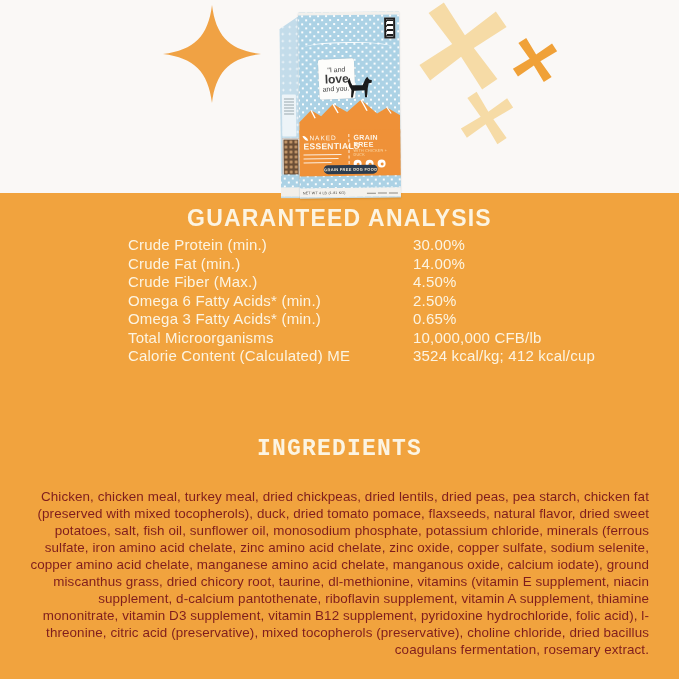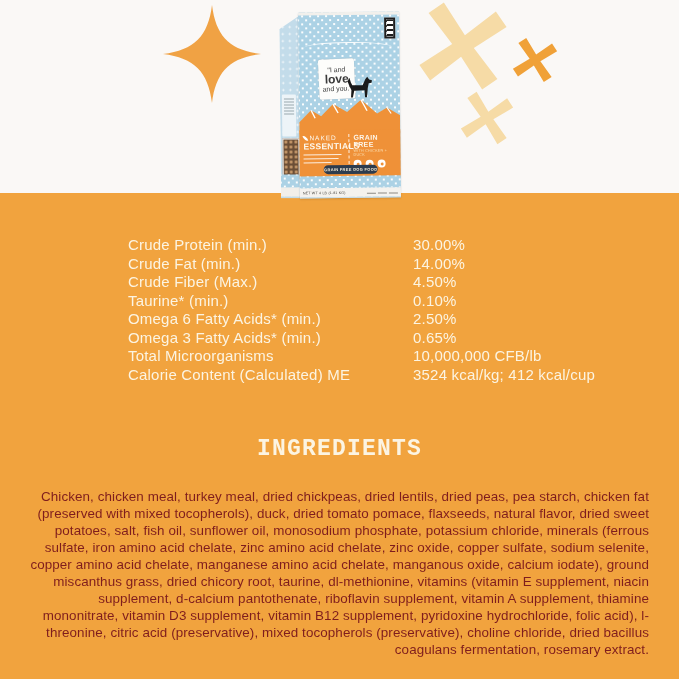--- a/index.html
+++ b/index.html
@@ -183,20 +183,21 @@
         <div class="bot-band blue-pat"></div>
         <div class="bot-strip">
           <span class="netwt">NET WT 4 LB (1.81 KG)</span>
           <span class="strip-dashes"><i></i><i></i><i></i></span>
         </div>
         <div class="bot-seam"></div>
       </div>
     </div>
   </div>
 
+  <div class="section-title ga-title">GUARANTEED ANALYSIS</div>
 
   <div class="ga-table">
 
       <div class="ga-row">
         <span class="ga-label">Crude Protein (min.)</span>
         <span class="ga-value">30.00%</span>
       </div>
 
       <div class="ga-row">
         <span class="ga-label">Crude Fat (min.)</span>
@@ -204,24 +205,20 @@
       </div>
 
       <div class="ga-row">
         <span class="ga-label">Crude Fiber (Max.)</span>
         <span class="ga-value">4.50%</span>
       </div>
 
       <div class="ga-row">
       </div>
 
-      <div class="ga-row">
-        <span class="ga-label">Taurine* (min.)</span>
-        <span class="ga-value">0.10%</span>
-      </div>
 
       <div class="ga-row">
         <span class="ga-label">Omega 6 Fatty Acids* (min.)</span>
         <span class="ga-value">2.50%</span>
       </div>
 
       <div class="ga-row">
         <span class="ga-label">Omega 3 Fatty Acids* (min.)</span>
         <span class="ga-value">0.65%</span>
       </div>

